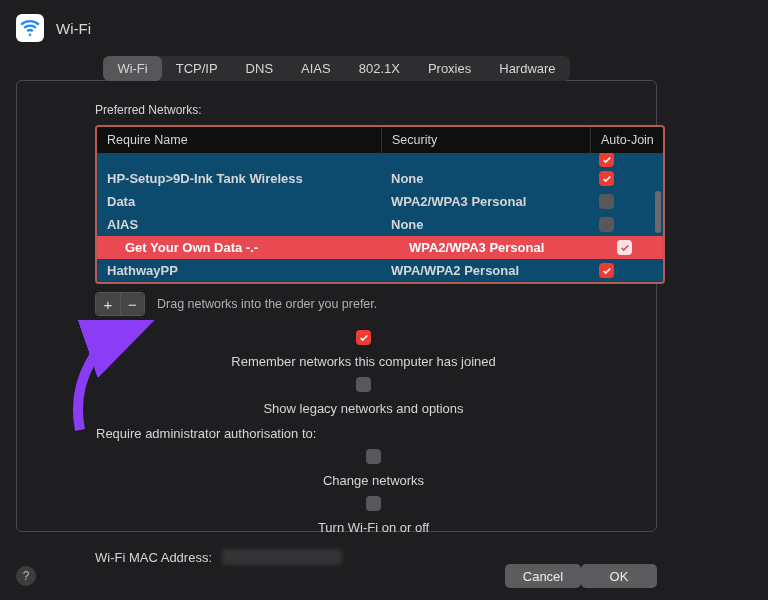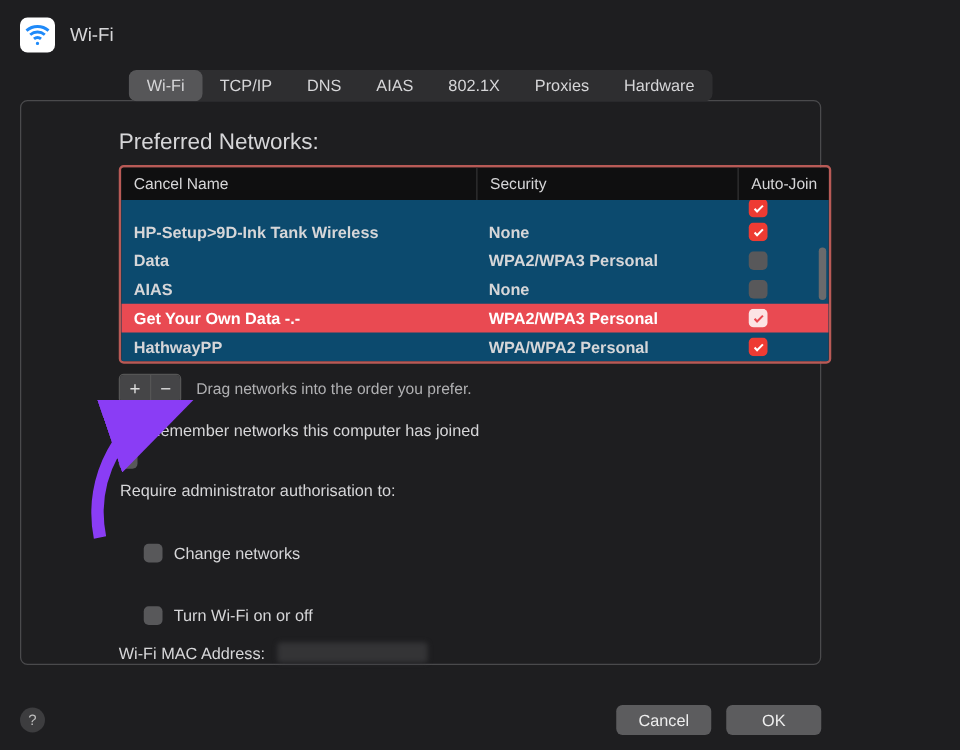--- a/index.html
+++ b/index.html
@@ -22,55 +22,55 @@
   html,body{margin:0;padding:0;background:var(--bg);color:var(--text);font-family:-apple-system,"Helvetica Neue",Arial,sans-serif;font-size:13px;width:768px;height:600px;overflow:hidden;}
   .window{width:673px;height:600px;position:relative;box-sizing:border-box;padding:14px 16px 52px 16px;}
   .titlebar{display:flex;align-items:center;gap:12px;margin-bottom:14px;}
   .app-icon{width:28px;height:28px;background:#fff;border-radius:6px;display:flex;align-items:center;justify-content:center;}
   .title{font-size:15px;}
   .tabs{display:flex;justify-content:center;margin-bottom:0;}
   .seg{display:flex;background:var(--seg-bg);border-radius:6px;overflow:hidden;}
   .seg-item{padding:5px 14px;font-size:13px;color:var(--text);cursor:pointer;}
   .seg-item.selected{background:var(--seg-sel);border-radius:6px;}
   .panel{border:1px solid var(--panel-border);border-radius:6px;margin-top:-1px;padding:22px 24px 24px 78px;height:452px;box-sizing:border-box;}
-  .label{font-size:18px;margin-bottom:8px;}
+  .label{font-size:12px;margin-bottom:8px;}
   .table-wrap{border:2px solid var(--table-header-border);border-radius:4px;width:570px;box-sizing:border-box;overflow:hidden;}
   .thead{display:flex;background:var(--table-header);}
   .th{padding:6px 10px;font-size:12.5px;border-right:1px solid #333;}
   .th.name{flex:0 0 264px;}
   .th.sec{flex:0 0 188px;}
   .th.auto{flex:0 0 88px;}
   .tbody{background:#0c4a6e;max-height:140px;overflow:hidden;position:relative;font-weight:bold;}
   .row{display:flex;align-items:center;height:23px;font-size:13px;}
   .row.cut{height:14px;overflow:hidden;align-items:flex-end;}
   .row.cut .cell{padding-top:0;padding-bottom:0;line-height:8px;}
   .cell{padding:0 10px;white-space:nowrap;overflow:hidden;}
   .cell.name{flex:0 0 264px;}
   .cell.sec{flex:0 0 188px;}
   .cell.auto{flex:0 0 88px;display:flex;align-items:center;}
-  .row.selected{background:var(--highlight);color:#fff;}
+  .row.selected{background:var(--highlight);color:#fff;padding-left:18px;}
   .chk{width:15px;height:15px;border-radius:4px;background:var(--checkbox);display:inline-flex;align-items:center;justify-content:center;}
   .chk.red{background:var(--red-check);}
   .chk.white{background:rgba(255,255,255,0.85);}
   .chk svg{display:block;}
   .scroll-ind{position:absolute;right:2px;top:38px;width:6px;height:42px;background:#6a6a6c;border-radius:3px;}
   .below-table{display:flex;align-items:center;gap:12px;margin-top:8px;}
   .pm{display:flex;border:1px solid #555;border-radius:4px;overflow:hidden;}
   .pm button{width:24px;height:22px;background:var(--btn-dark);border:none;color:#ddd;font-size:15px;line-height:1;cursor:pointer;padding:0;}
   .pm button + button{border-left:1px solid #555;}
   .hint{font-size:12.5px;color:var(--text-dim);}
   .opts{margin-top:14px;display:flex;flex-direction:column;gap:8px;}
-  .opt-row{display:flex;align-items:center;gap:9px;font-size:13px;}
-  .opt-row.indent{margin-left:20px;margin-top:27px;}
+  .opt-row{display:flex;align-items:center;gap:9px;font-size:13px;flex-direction:column;}
+  .opt-row.indent{margin-left:20px;}
   .opt-label-only{margin-left:1px;font-size:13px;margin-top:2px;}
   .mac-row{display:flex;align-items:flex-end;gap:10px;margin-top:14px;}
   .mac-blur{width:120px;height:16px;background:#343436;border-radius:3px;filter:blur(2px);}
   .footer{position:absolute;left:0;right:0;bottom:0;height:48px;display:flex;align-items:center;justify-content:space-between;padding:0 16px;box-sizing:border-box;}
   .help{width:20px;height:20px;border-radius:50%;background:#3d3d3f;color:#bbb;display:flex;align-items:center;justify-content:center;font-size:12px;cursor:pointer;}
-  .actions{display:flex;gap:12px;}
+  .actions{display:flex;gap:0;}
   .btn{min-width:76px;height:24px;border:none;border-radius:5px;background:var(--btn);color:#eee;font-size:13px;cursor:pointer;}
   .arrow{position:absolute;left:60px;top:320px;pointer-events:none;}
 </style>
 </head>
 <body>
 
 <div class="window">
 
   <div class="titlebar">
     <div class="app-icon">
@@ -92,21 +92,21 @@
         <div class="seg-item">Hardware</div>
       </div>
   </div>
 
   <div class="panel">
 
     <div class="label">Preferred Networks:</div>
 
     <div class="table-wrap">
       <div class="thead">
-        <div class="th name">Cancel Name</div>
+        <div class="th name">Require Name</div>
         <div class="th sec">Security</div>
         <div class="th auto">Auto-Join</div>
 
       </div>
       <div class="tbody" id="tbody">
         <div class="scroll-ind"></div>
       <div class="row cut">
             <div class="cell name"></div>
             <div class="cell sec"></div>
             <div class="cell auto">
@@ -179,20 +179,21 @@
       <div class="opt-row">
         <span class="chk red">
             <svg width="10" height="10" viewBox="0 0 12 12">
               <path d="M2 6l2.4 2.6L10 3" stroke="#fff" stroke-width="2" fill="none"></path>
             </svg>
           </span>
         <span>Remember networks this computer has joined</span>
       </div>
       <div class="opt-row">
         <span class="chk"></span>
+        <span>Show legacy networks and options</span>
       </div>
       <div class="opt-label-only">Require administrator authorisation to:</div>
       <div class="opt-row indent">
         <span class="chk"></span>
         <span>Change networks</span>
       </div>
       <div class="opt-row indent">
         <span class="chk"></span>
         <span>Turn Wi-Fi on or off</span>
       </div>

